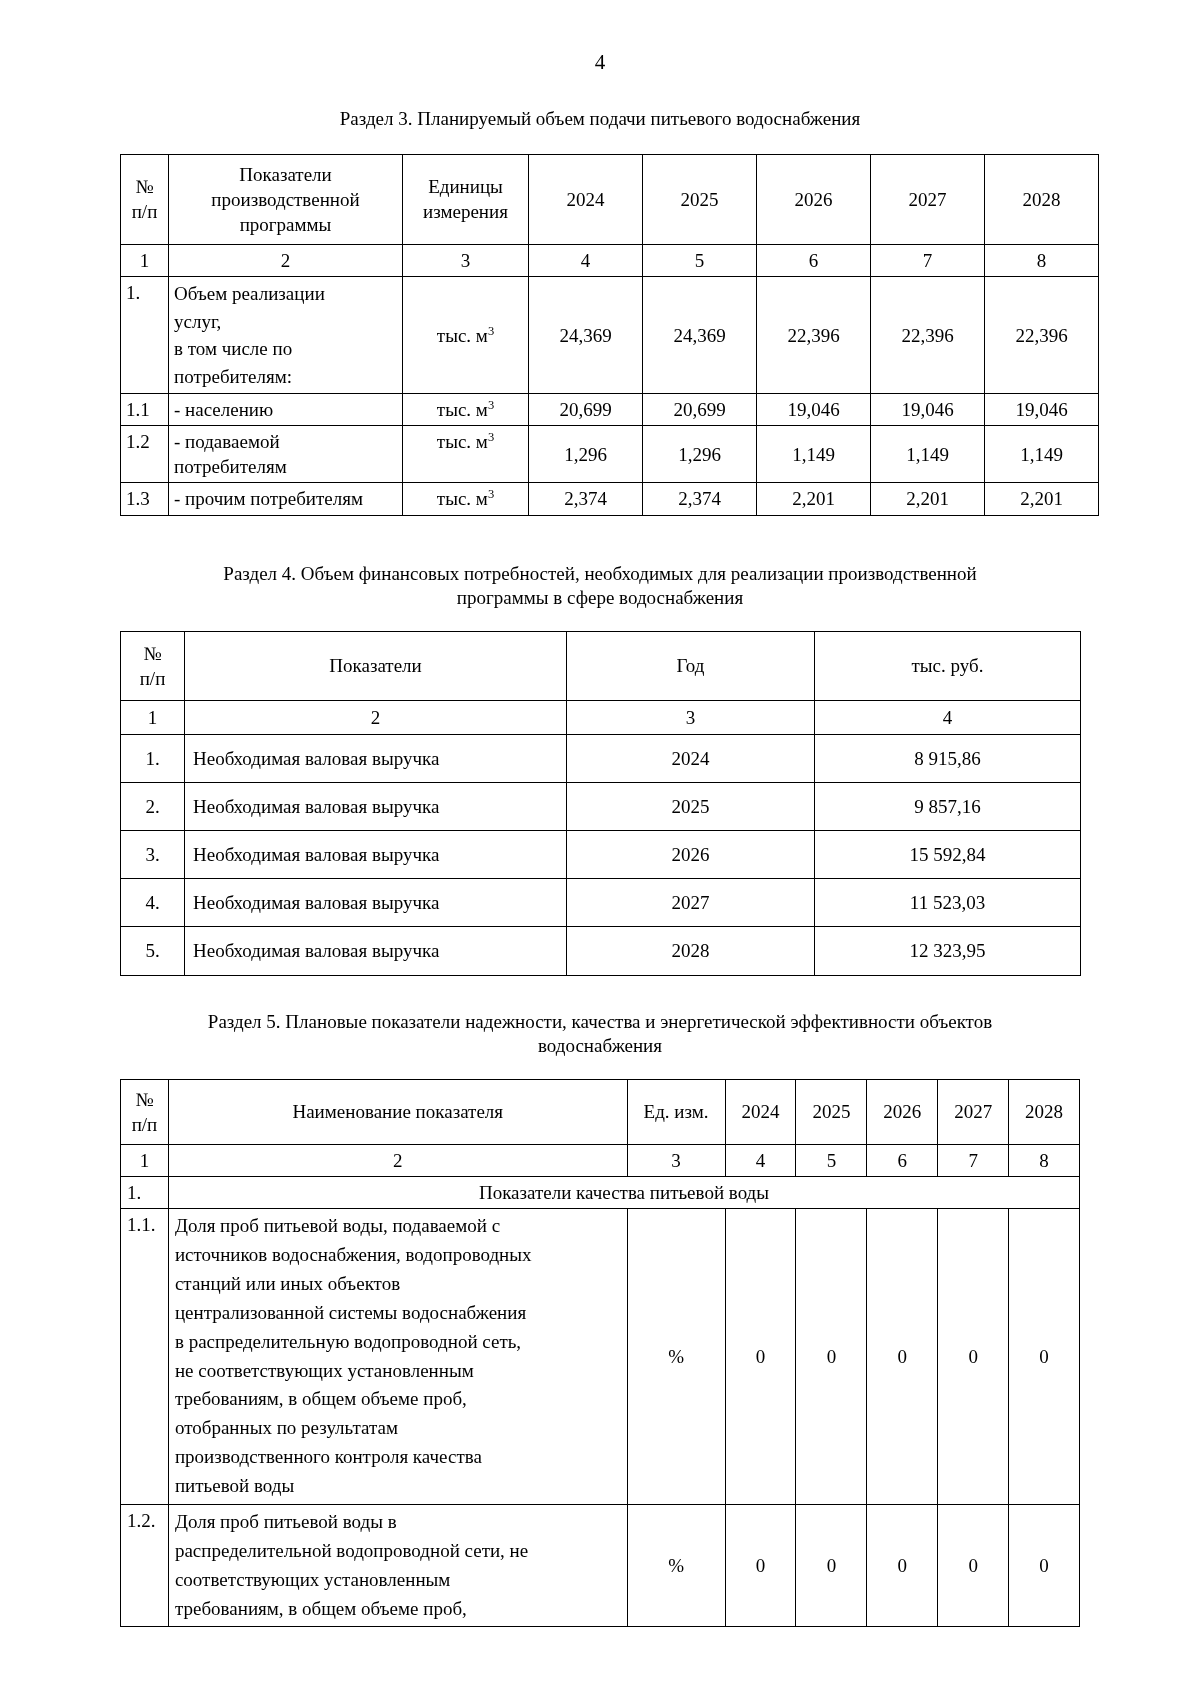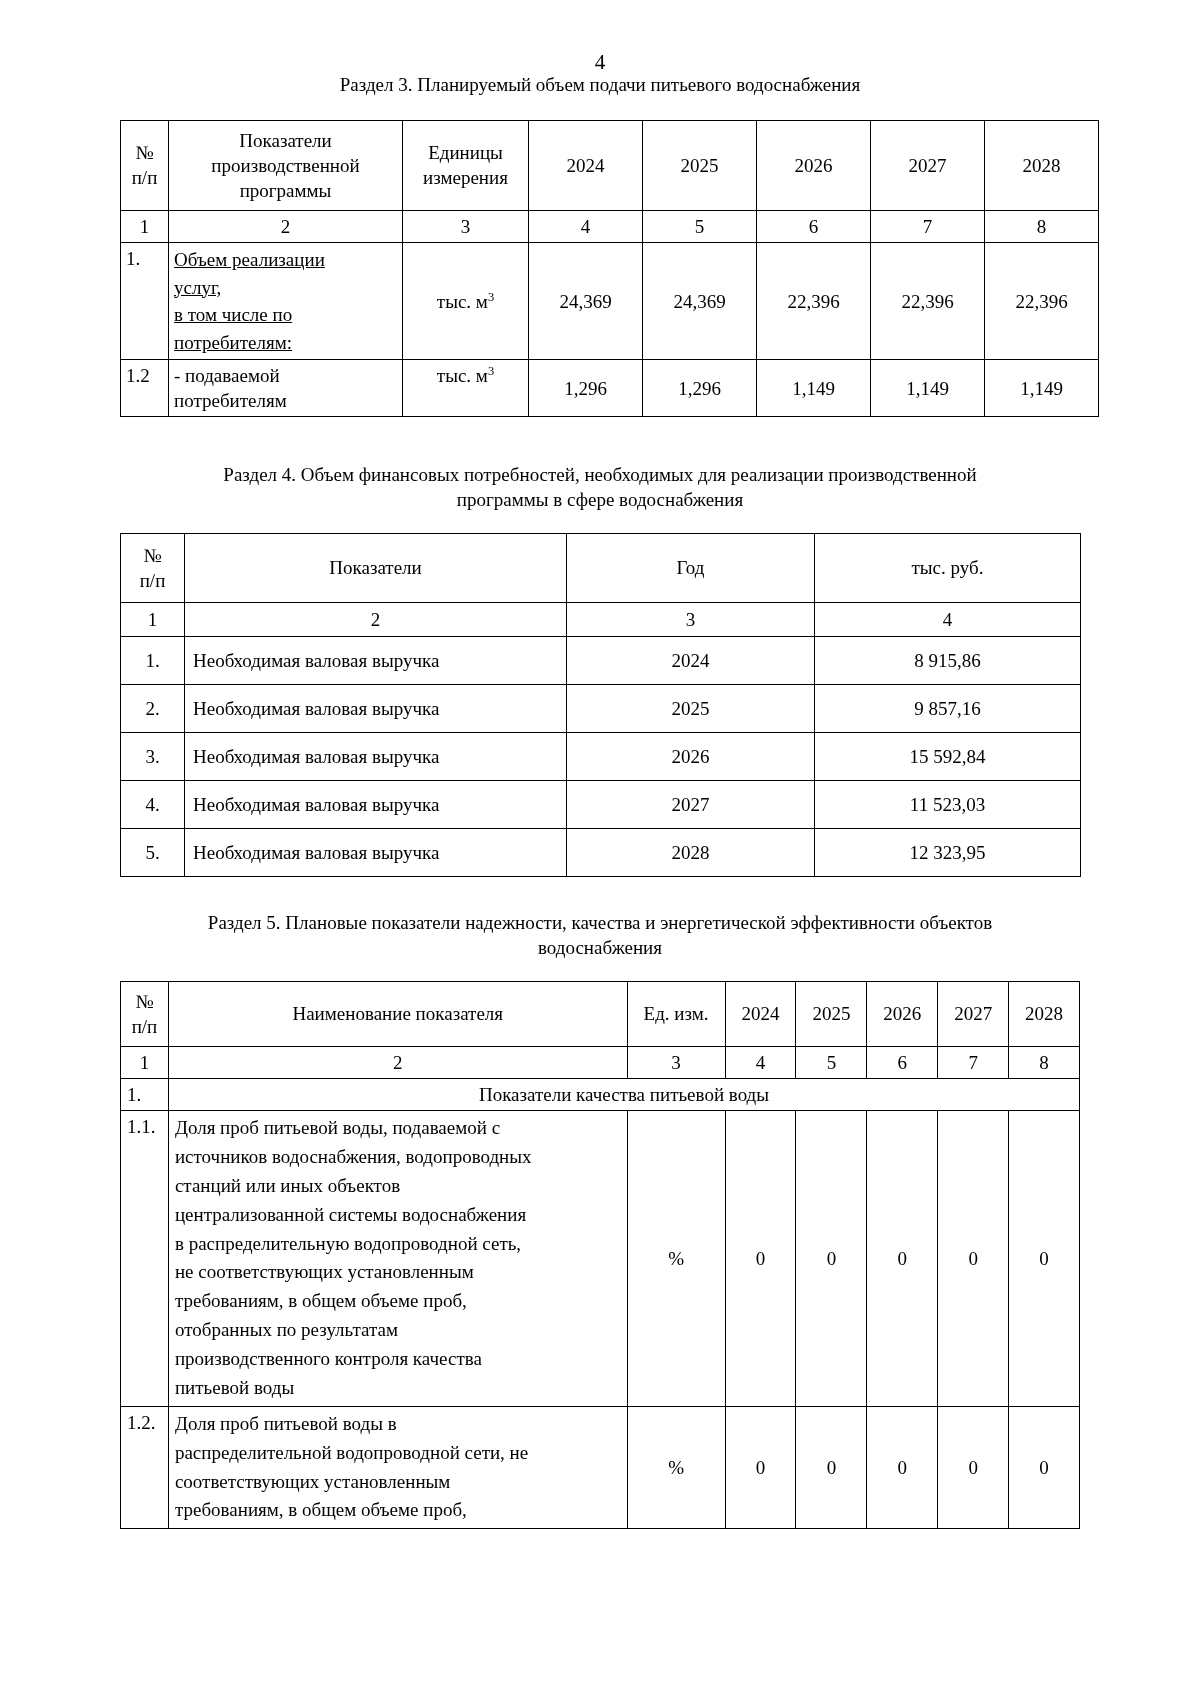--- a/index.html
+++ b/index.html
@@ -26,21 +26,21 @@
     font-size: 21px;
     padding-top: 52px;
     line-height: 1;
   }
   .section-title {
     text-align: center;
     font-size: 19px;
     line-height: 1.3;
     margin: 0;
   }
-  .t1-title { }
+  .t1-title { margin-top: 34px; }
   .t2-title { margin-top: 0; }
   .t3-title { margin-top: 0; }
 
   table {
     border-collapse: collapse;
     width: 100%;
     table-layout: fixed;
   }
   table td, table th {
     border: 1.6px solid #000000;
@@ -54,21 +54,21 @@
   .lft { text-align: left; }
 
   
   .tbl1 { margin-top: 22px; }
   .tbl1 .c-no    { width: 48px; }
   .tbl1 .c-name  { width: 234px; }
   .tbl1 .c-unit  { width: 126px; }
   .tbl1 .c-year  { width: 114px; }
   .tbl1 td { padding: 3px 5px; }
   .tbl1 .hdr td { padding: 7px 5px; }
-  .tbl1 .name-cell { line-height: 1.45; text-decoration: underline; }
+  .tbl1 .name-cell { line-height: 1.45; }
 
   sup { font-size: 0.66em; vertical-align: super; line-height: 0; }
 
   
   .tbl2 { margin-top: 20px; }
   .tbl2 .c-no   { width: 64px; }
   .tbl2 .c-ind  { width: 382px; }
   .tbl2 .c-year { width: 248px; }
   .tbl2 .c-val  { width: 266px; }
   .tbl2 td { padding: 11px 8px; }
@@ -149,35 +149,55 @@
           <span>потребителям:</span>
         </td>
         <td class="ctr"><span>тыс. м</span><sup>3</sup></td>
         <td class="ctr">24,369</td>
         <td class="ctr">24,369</td>
         <td class="ctr">22,396</td>
         <td class="ctr">22,396</td>
         <td class="ctr">22,396</td>
       </tr>
 
+      <tr>
+        <td class="lft">1.1</td>
+        <td class="lft">- населению</td>
+        <td class="ctr"><span>тыс. м</span><sup>3</sup></td>
+        <td class="ctr">20,699</td>
+        <td class="ctr">20,699</td>
+        <td class="ctr">19,046</td>
+        <td class="ctr">19,046</td>
+        <td class="ctr">19,046</td>
+      </tr>
 
       <tr>
         <td class="lft" style="vertical-align:top;">1.2</td>
         <td class="lft" style="vertical-align:top;">
           <span>- подаваемой</span><br>
           <span>потребителям</span>
         </td>
         <td class="ctr" style="vertical-align:top;"><span>тыс. м</span><sup>3</sup></td>
         <td class="ctr">1,296</td>
         <td class="ctr">1,296</td>
         <td class="ctr">1,149</td>
         <td class="ctr">1,149</td>
         <td class="ctr">1,149</td>
       </tr>
 
+      <tr>
+        <td class="lft">1.3</td>
+        <td class="lft">- прочим потребителям</td>
+        <td class="ctr"><span>тыс. м</span><sup>3</sup></td>
+        <td class="ctr">2,374</td>
+        <td class="ctr">2,374</td>
+        <td class="ctr">2,201</td>
+        <td class="ctr">2,201</td>
+        <td class="ctr">2,201</td>
+      </tr>
     </tbody>
   </table>
 
   <div class="gap-small"></div>
 
   <div class="section-title t2-title">
     <span>Раздел 4. Объем финансовых потребностей, необходимых для реализации производственной</span><br>
     <span>программы в сфере водоснабжения</span>
   </div>
 

